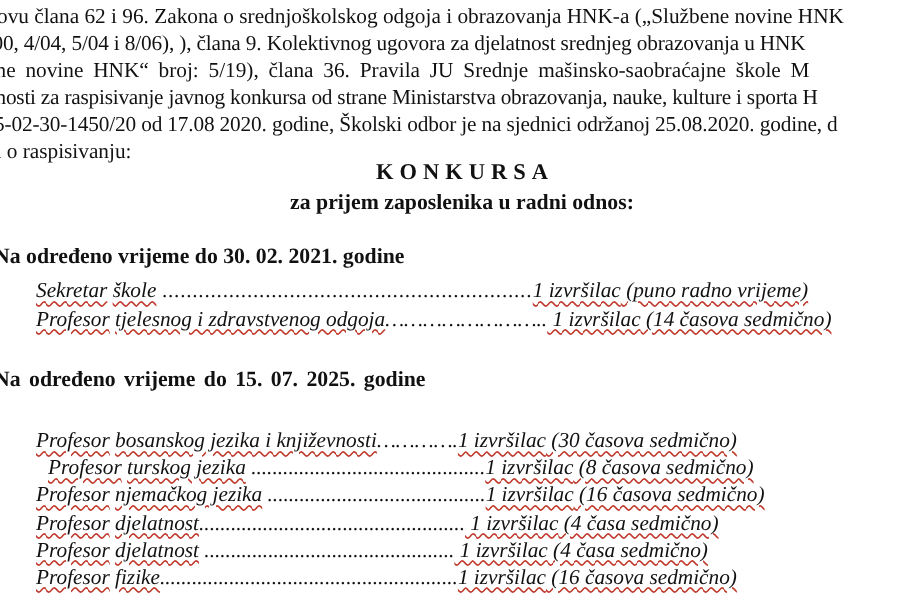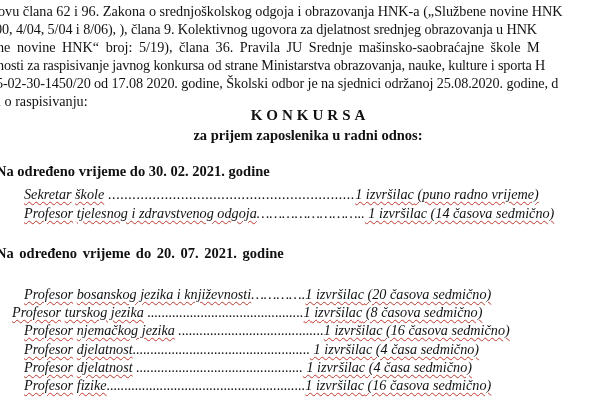--- a/index.html
+++ b/index.html
@@ -43,26 +43,26 @@
 
   <div class="section s1"><span>Na </span><span class="ubw">određeno</span> <span class="ubw">vrijeme</span> <span class="ubw">do</span><span> 30. 02. 2021. </span><span class="ubw">godine</span></div>
 
   <div class="row" style="left:24px; top:186px;">
     <span class="u">Sekretar</span> <span class="u">škole</span><span class="dots"> .............................................................</span><span class="u">1 izvršilac</span><span class="u">  (puno radno vrijeme)</span>
   </div>
   <div class="row" style="left:24px; top:205px;">
     <span class="u">Profesor</span> <span class="u">tjelesnog i zdravstvenog odgoja</span><span>……………………..</span><span class="u"> 1 izvršilac</span><span class="u"> (14 časova sedmično)</span>
   </div>
 
-  <div class="section s2"><span>Na </span><span class="ubw">određeno</span> <span class="ubw">vrijeme</span> <span class="ubw">do</span><span> 20. 07. 2021. </span><span class="ubw">godine</span></div>
+  <div class="section s2"><span>Na </span><span class="ubw">određeno</span> <span class="ubw">vrijeme</span> <span class="ubw">do</span><span> 15. 07. 2025. </span><span class="ubw">godine</span></div>
 
   <div class="row" style="left:24px; top:286px;">
-    <span class="u">Profesor</span> <span class="u">bosanskog jezika i književnosti</span><span>………….</span><span class="u">1  izvršilac</span><span class="u">  (20 časova sedmično)</span>
+    <span class="u">Profesor</span> <span class="u">bosanskog jezika i književnosti</span><span>………….</span><span class="u">1  izvršilac</span><span class="u">  (30 časova sedmično)</span>
   </div>
-  <div class="row" style="left:12px; top:304px;">
+  <div class="row" style="left:32px; top:304px;">
     <span class="u">Profesor</span> <span class="u">turskog jezika</span><span>  ............................................</span><span class="u">1 izvršilac</span><span class="u">   (8 časova sedmično)</span>
   </div>
   <div class="row" style="left:24px; top:322px;">
     <span class="u">Profesor</span> <span class="u">njemačkog jezika</span><span> .........................................</span><span class="u">1 izvršilac</span><span class="u">  (16 časova sedmično)</span>
   </div>
   <div class="row" style="left:24px; top:341px;">
     <span class="u">Profesor</span> <span class="u">djelatnost</span><span>..................................................</span><span class="u"> 1 izvršilac</span><span class="u">  (4 časa sedmično)</span>
   </div>
   <div class="row" style="left:24px; top:359px;">
     <span class="u">Profesor</span> <span class="u">djelatnost</span><span> ...............................................</span><span class="u"> 1 izvršilac</span><span class="u">  (4 časa sedmično)</span>

